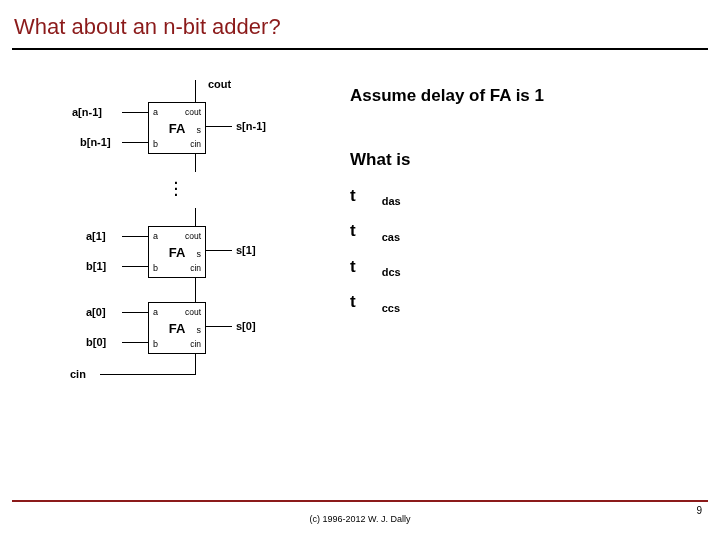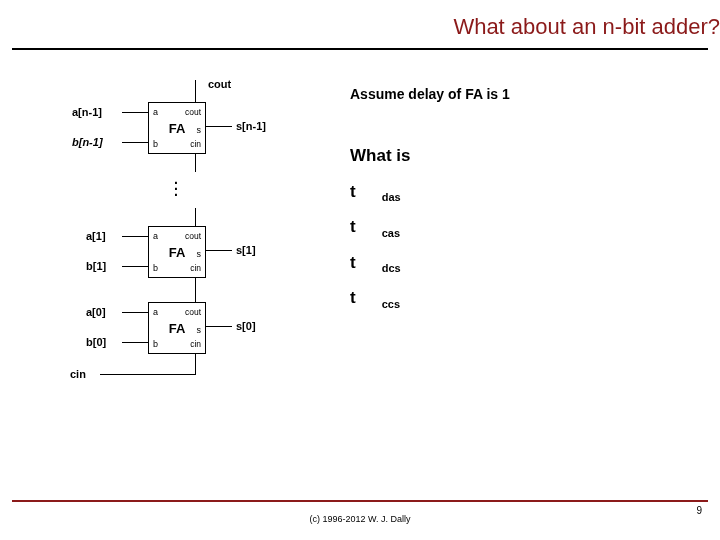--- a/index.html
+++ b/index.html
@@ -9,21 +9,20 @@
     background: #ffffff;
     font-family: Arial, Helvetica, sans-serif;
     position: relative;
     overflow: hidden;
   }
   .slide-title {
     color: #8b1a1a;
     font-size: 22px;
     font-weight: normal;
     padding: 14px 0 8px 14px;
-    text-align: right;
   }
   .title-rule {
     border: none;
     border-top: 2.5px solid #000;
     margin: 0 12px 0 12px;
   }
   .content {
     display: flex;
     flex-direction: row;
     padding: 30px 12px 0 40px;
@@ -32,21 +31,21 @@
     width: 260px;
     flex: 0 0 260px;
   }
   .text-col {
     flex: 1;
     padding-left: 50px;
     padding-top: 6px;
   }
   .assume {
     font-weight: bold;
-    font-size: 14px;
+    font-size: 17px;
     color: #000;
     margin-bottom: 44px;
   }
   .whatis {
     font-weight: bold;
     font-size: 17px;
     color: #000;
     margin-bottom: 16px;
   }
   .term {
@@ -125,21 +124,21 @@
         <span class="lbl b">b</span>
         <span class="lbl co">cout</span>
         <span class="lbl s">s</span>
         <span class="lbl ci">cin</span>
         <span class="main">FA</span>
       </div>
       <div class="wire" style="left:82px; top:32px; width:26px; height:1.4px;"></div>
       <div class="wire" style="left:82px; top:62px; width:26px; height:1.4px;"></div>
       <div class="wire" style="left:166px; top:46px; width:26px; height:1.4px;"></div>
       <div class="sig" style="left:32px; top:26px;">a[n-1]</div>
-      <div class="sig" style="left:32px; top:56px;font-style:italic;">b[n-1]</div>
+      <div class="sig" style="left:40px; top:56px;">b[n-1]</div>
       <div class="sig" style="left:196px; top:40px;">s[n-1]</div>
       <div class="wire" style="left:155px; top:74px; width:1.4px; height:18px;"></div>
 
       <div class="vdots" style="left:134px; top:100px;">·<br>·<br>·</div>
 
       <div class="wire" style="left:155px; top:128px; width:1.4px; height:18px;"></div>
       <div class="fa-box" style="left:108px; top:146px;">
         <span class="lbl a">a</span>
         <span class="lbl b">b</span>
         <span class="lbl co">cout</span>

